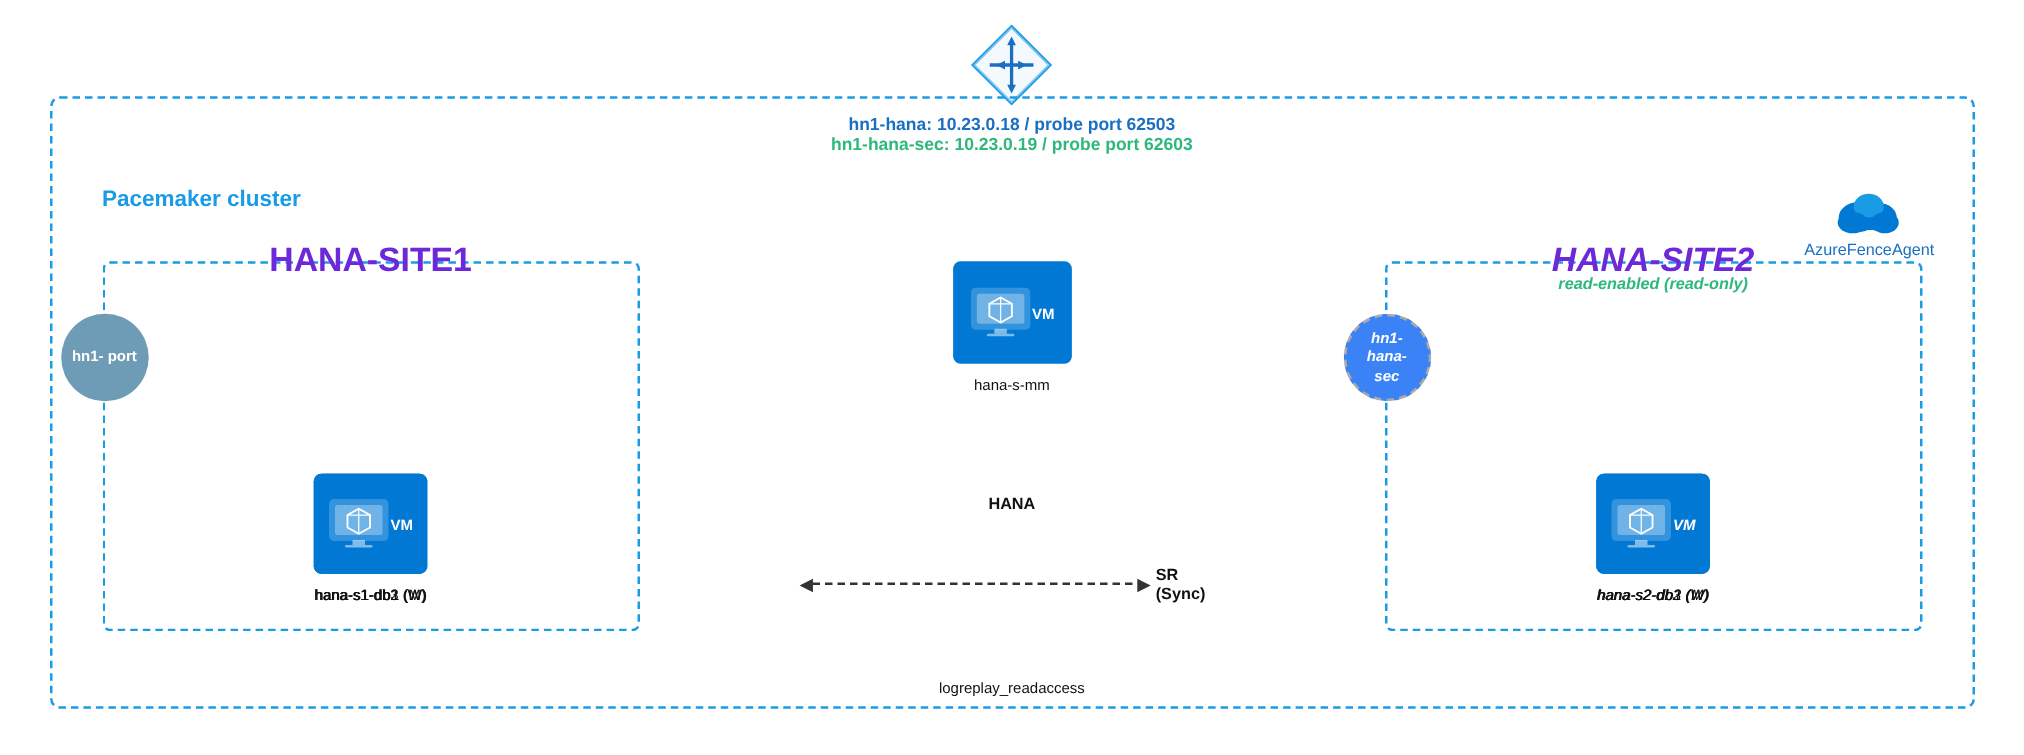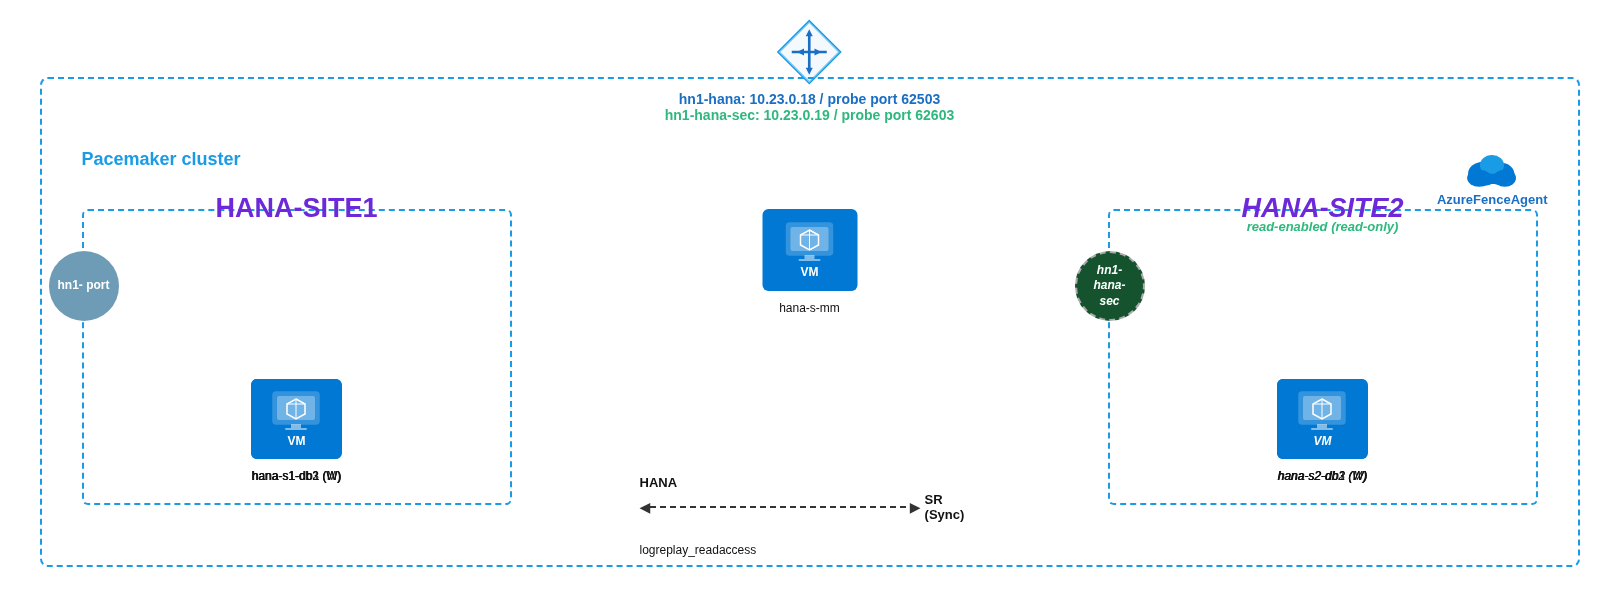--- a/index.html
+++ b/index.html
@@ -72,21 +72,21 @@
       flex-direction: column;
       align-items: center;
     }
     .cloud-icon {
       width: 60px;
       height: 45px;
     }
     .fence-label {
       font-size: 13px;
       color: #1a6fc4;
-      font-weight: 700;
+      font-weight: 400;
       text-align: center;
     }
     
     .site-container {
       position: absolute;
       top: 130px;
       bottom: 60px;
       border: 2px dashed #1a9be6;
       border-radius: 6px;
     }
@@ -125,38 +125,37 @@
       text-align: center;
       line-height: 1.3;
     }
     .node-circle-site1 {
       top: 40px;
       left: -35px;
     }
     .node-circle-site2 {
       top: 40px;
       left: -35px;
-      background: #14532d;
+      background: #3b82f6;
       border: 2px dashed #aaa;
     }
     
     .vm-group {
       position: absolute;
       display: flex;
       flex-direction: column;
       align-items: center;
       gap: 6px;
     }
     .vm-box {
       width: 90px;
       height: 80px;
       background: #0078d4;
       border-radius: 6px;
       display: flex;
-      flex-direction: column;
       align-items: center;
       justify-content: center;
       color: white;
     }
     .vm-monitor-icon {
       width: 50px;
       height: 42px;
     }
     .vm-label {
       font-size: 12px;
@@ -194,21 +193,22 @@
       gap: 6px;
     }
     
     .hana-sr-area {
       position: absolute;
       bottom: 8px;
       left: 50%;
       transform: translateX(-50%);
       display: flex;
       flex-direction: column;
-      align-items: flex-start;
+      align-items: center;
+      gap: 40px;
     }
     .hana-sr-label {
       font-size: 13px;
       color: #111;
       font-weight: 600;
       text-align: center;
     }
     .hana-sr-sublabel {
       font-size: 12px;
       color: #111;

